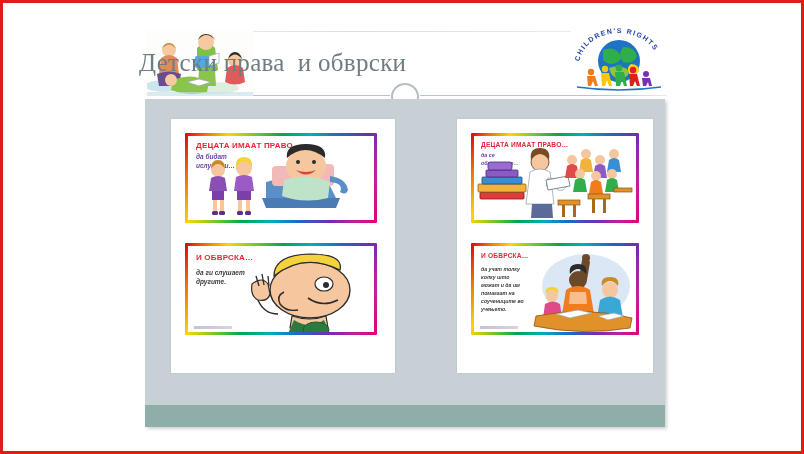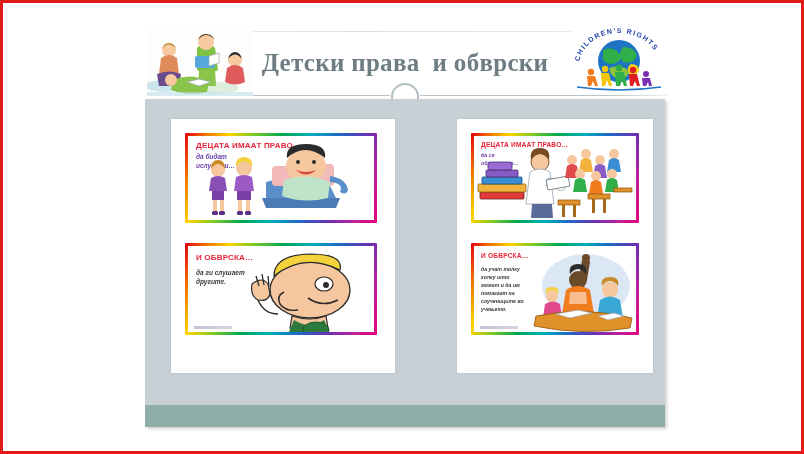--- a/index.html
+++ b/index.html
@@ -28,23 +28,23 @@
     position:absolute;left:8px;right:4px;top:6px;height:1px;
     background:linear-gradient(to right,#f3f6f7 0%,#d7dfe2 40%,#eef2f3 100%);
   }
   .header-circle{
     position:absolute;left:50%;top:58px;transform:translateX(-50%);
     width:24px;height:24px;border-radius:50%;
     border:2px solid #b3bfc4;background:#ffffff;
     box-shadow:0 0 0 1px #ffffff;
   }
   .title{
-    position:absolute;left:0;right:0;top:24px;text-align:center;
+    position:absolute;left:0;right:0;top:24px;
     font-family:"Liberation Serif","DejaVu Serif",serif;
-    font-size:25px;color:#6e7d83;letter-spacing:.3px;white-space:pre;font-weight:bold;
+    font-size:25px;color:#6e7d83;letter-spacing:.3px;white-space:pre;
   }
 
   
   .clip-left{position:absolute;left:8px;top:5px;width:106px;height:66px;background:#fdfdfb;overflow:hidden;}
   .clip-right{position:absolute;right:4px;top:3px;width:96px;height:64px;background:#ffffff;overflow:hidden;}
 
   
   .slide-body{
     position:absolute;left:6px;top:74px;width:520px;height:306px;
     background:#c6d0d5;

